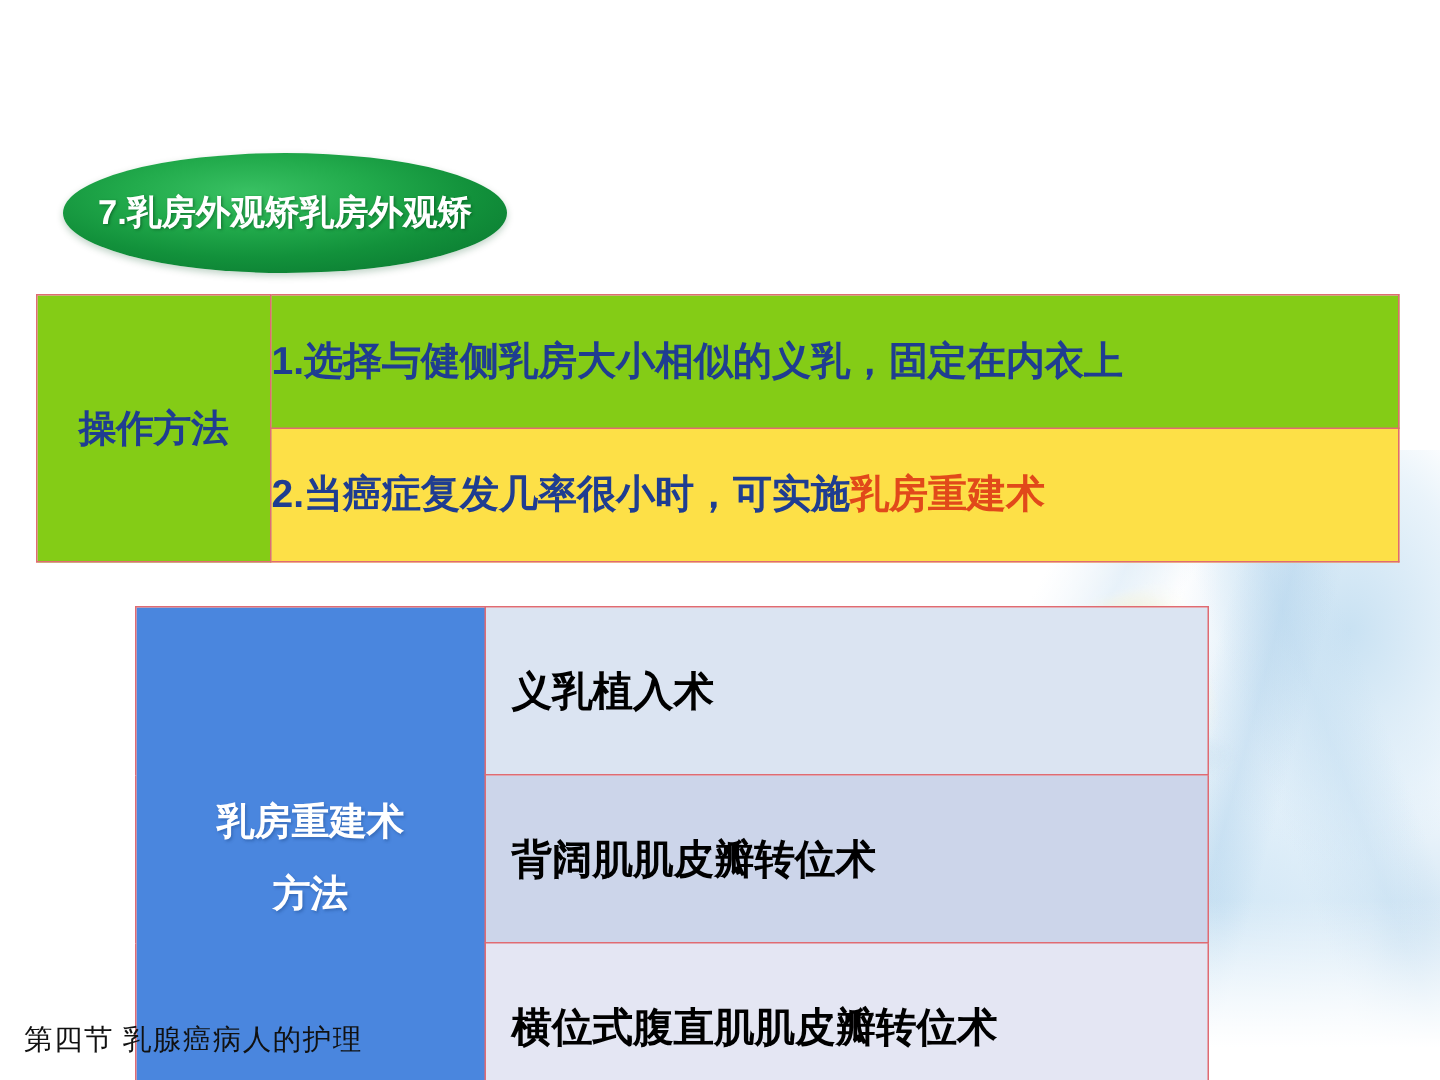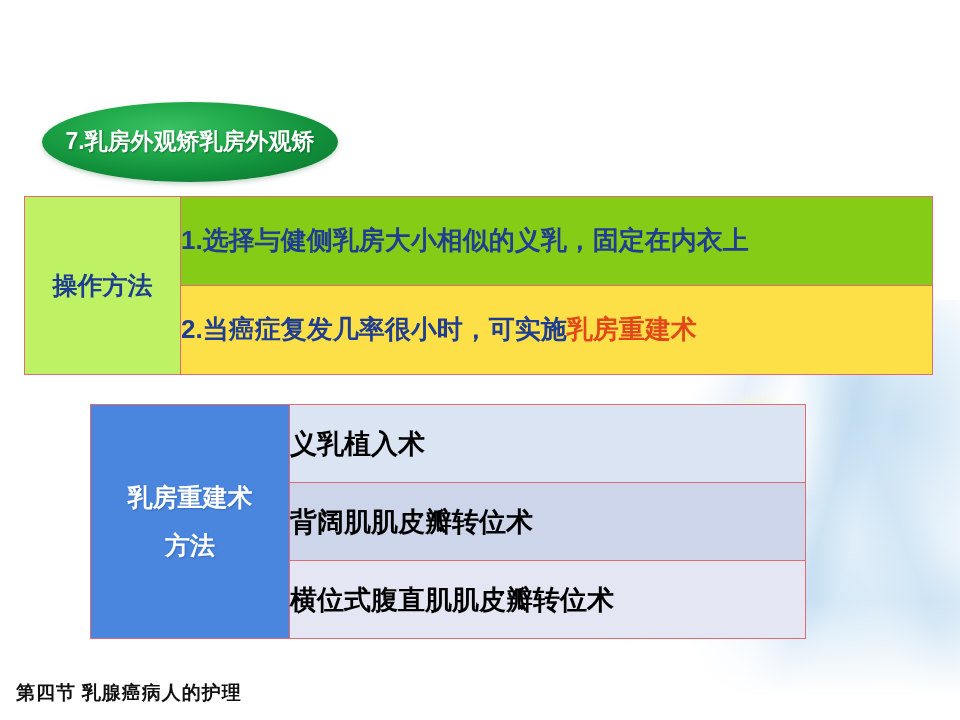--- a/index.html
+++ b/index.html
@@ -91,50 +91,50 @@
     text-shadow:1px 1px 2px rgba(0,60,20,.45);white-space:nowrap;
   }
 
   
   .table1{
     position:absolute;left:24px;top:196px;width:909px;height:176px;
     border:1px solid #e06b72;border-collapse:collapse;table-layout:fixed;
   }
   .table1 td{border:1px solid #e06b72;padding:0;vertical-align:middle;}
   .t1-head{
-    width:155px;background:#bef264;text-align:center;
+    width:155px;background:#84cc16;text-align:center;
     color:#1f3d91;font-size:25px;font-weight:bold;
   }
   .t1-r1{background:#84cc16;height:88px;padding-left:14px;}
   .t1-r2{background:#fde047;height:88px;padding-left:14px;}
   .t1-text{
     color:#1f3d91;font-size:26px;font-weight:bold;line-height:1.2;white-space:nowrap;
   }
   .hl{color:#e1491a;}
 
   
   .table2{
     position:absolute;left:90px;top:404px;width:716px;height:232px;
     border:1px solid #e06b72;border-collapse:collapse;table-layout:fixed;
   }
-  .table2 td{border:1px solid #e06b72;padding:0;vertical-align:middle;}
+  .table2 td{border:1px solid #e06b72;padding:17px;vertical-align:middle;}
   .t2-head{
     width:198px;background:#4a86de;text-align:center;
     color:#ffffff;font-size:25px;font-weight:bold;line-height:1.9;
     text-shadow:1px 1px 2px rgba(20,60,120,.35);
   }
   .t2-row{padding-left:18px;color:#000;font-size:27px;font-weight:bold;white-space:nowrap;}
   .t2-a{background:#dbe4f2;height:77px;}
   .t2-b{background:#ccd5ea;height:77px;}
   .t2-c{background:#e4e6f3;height:77px;}
 
   
   .footer-text{
     position:absolute;left:16px;top:680px;
-    color:#111;font-size:19px;font-weight:700;letter-spacing:1px;
+    color:#111;font-size:19px;font-weight:400;letter-spacing:1px;
     font-family:"Liberation Serif","DejaVu Serif",serif;white-space:nowrap;
   }
   .logo{
     position:absolute;left:712px;top:672px;width:236px;height:44px;
     display:flex;align-items:center;
   }
   .logo-mark{width:42px;height:42px;flex:0 0 42px;}
   .logo-txt{margin-left:9px;display:flex;flex-direction:column;justify-content:center;}
   .logo-cn{
     color:#1a1a1a;font-size:22px;font-weight:bold;letter-spacing:3px;line-height:1.05;

